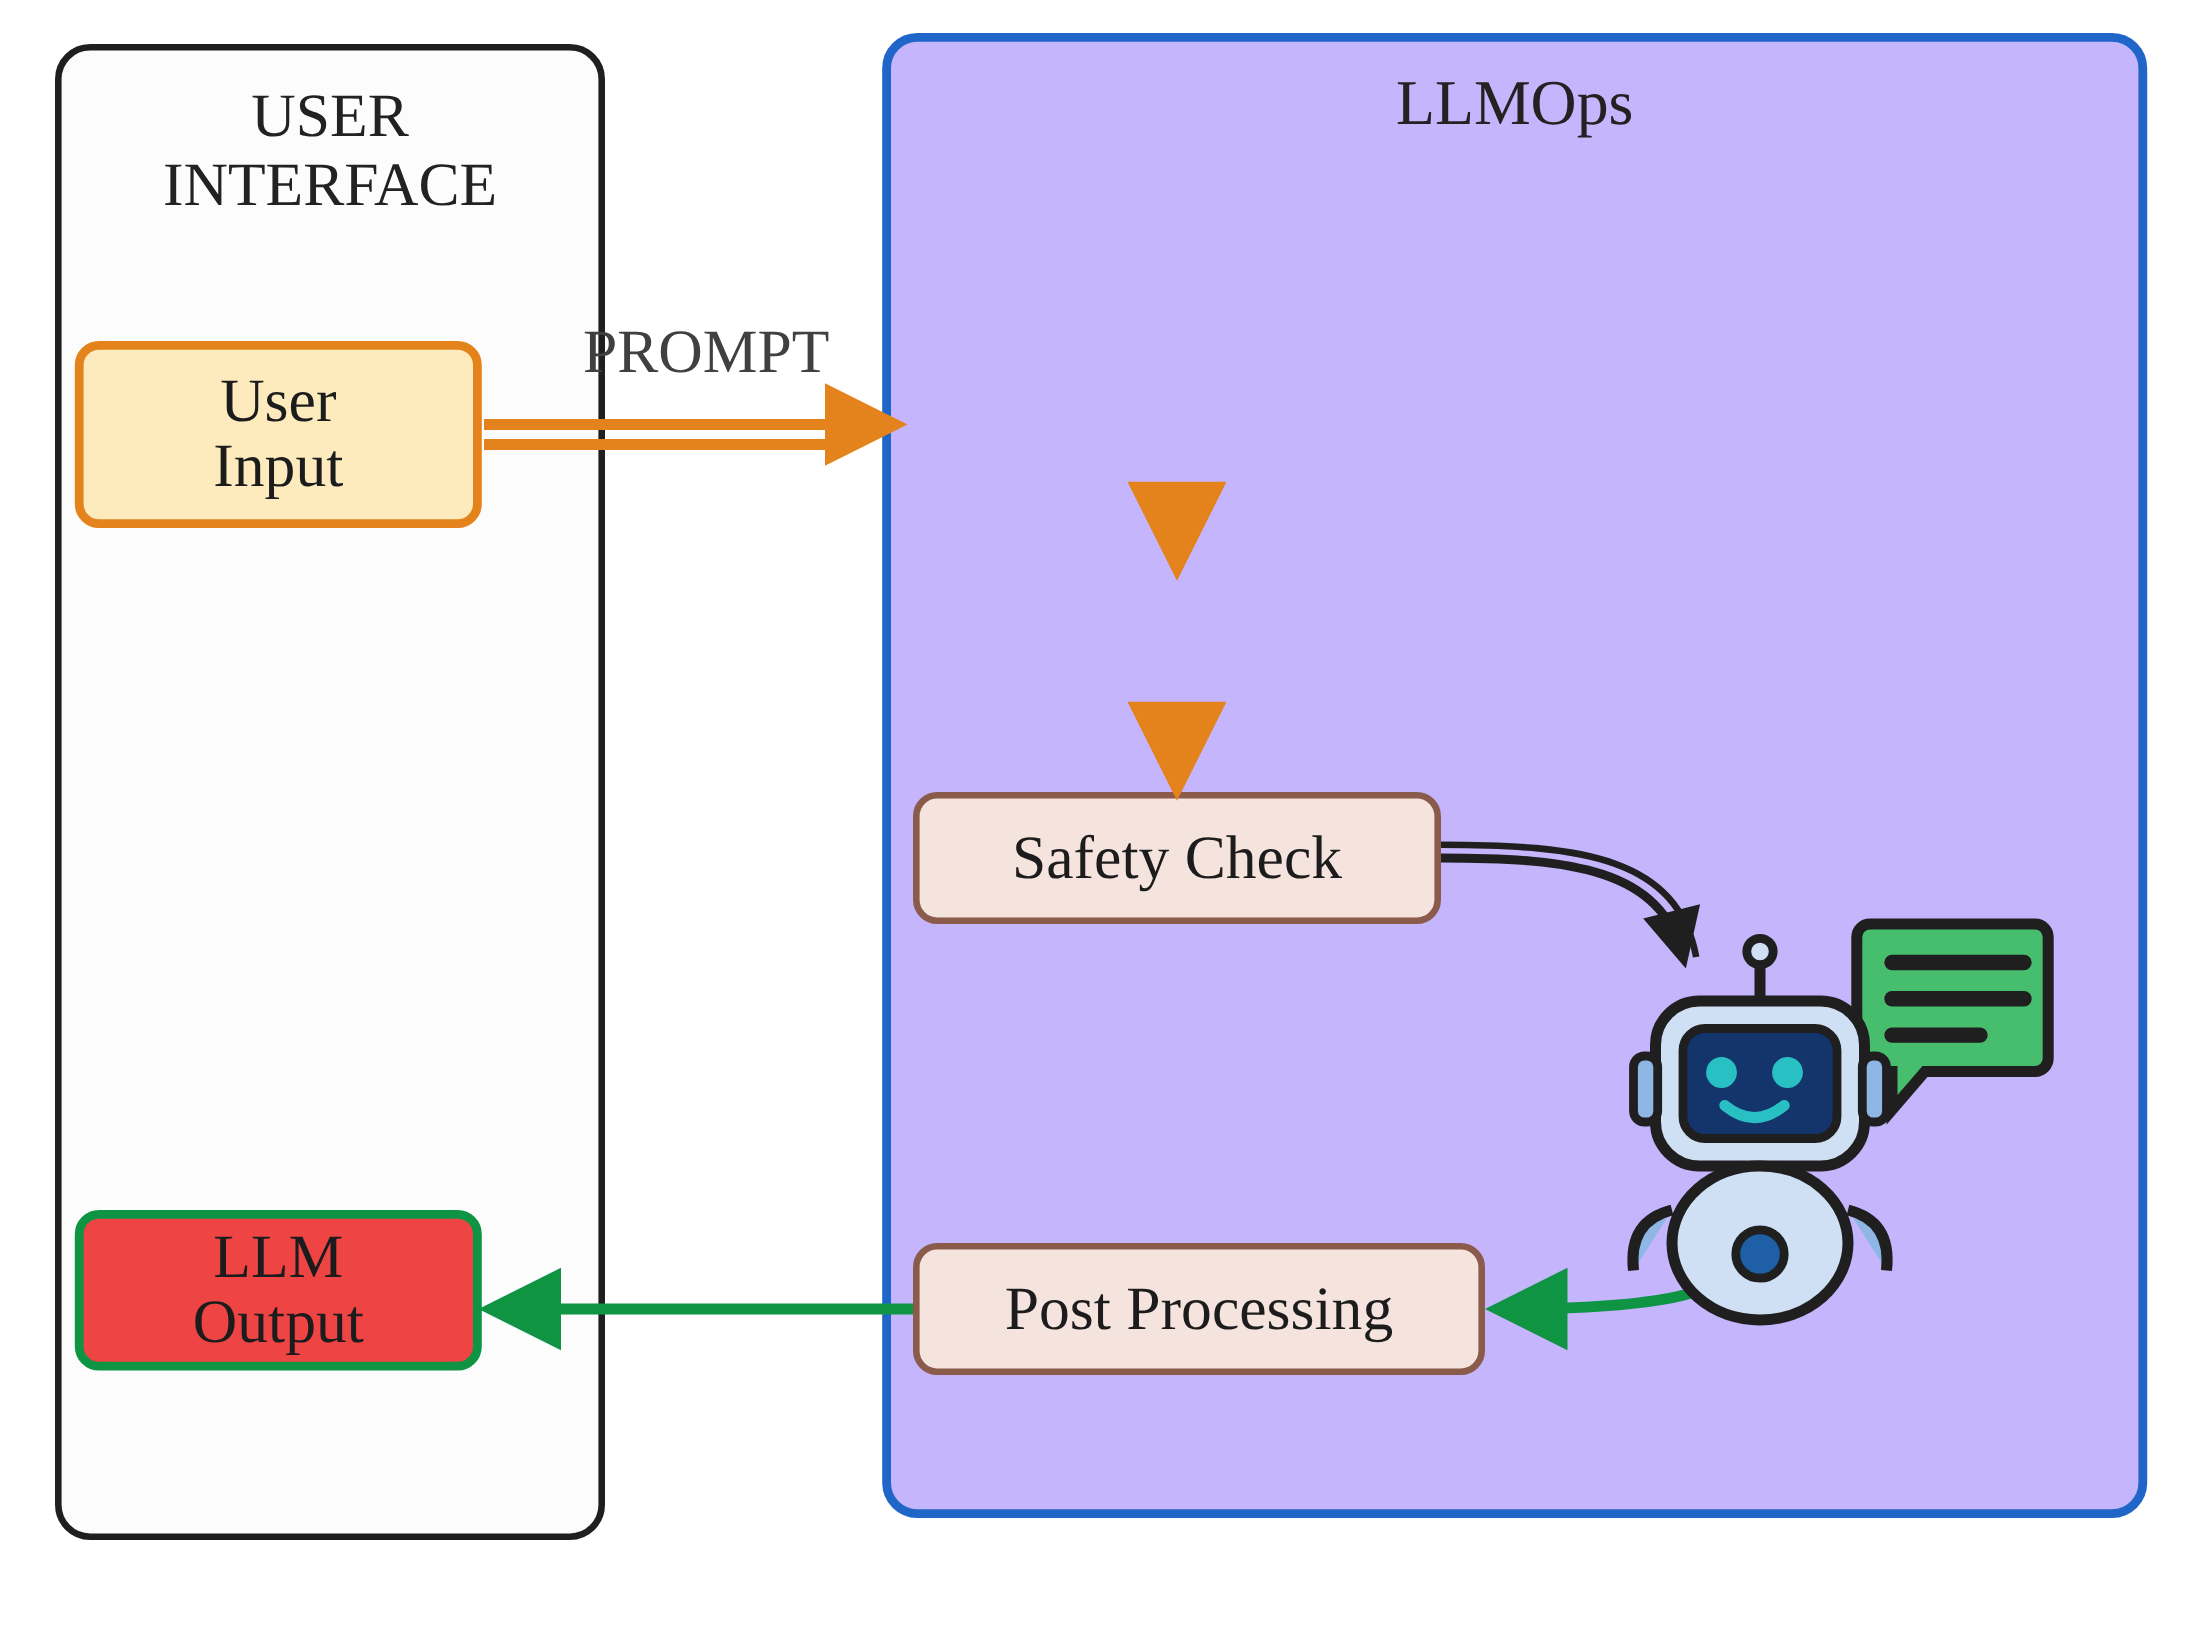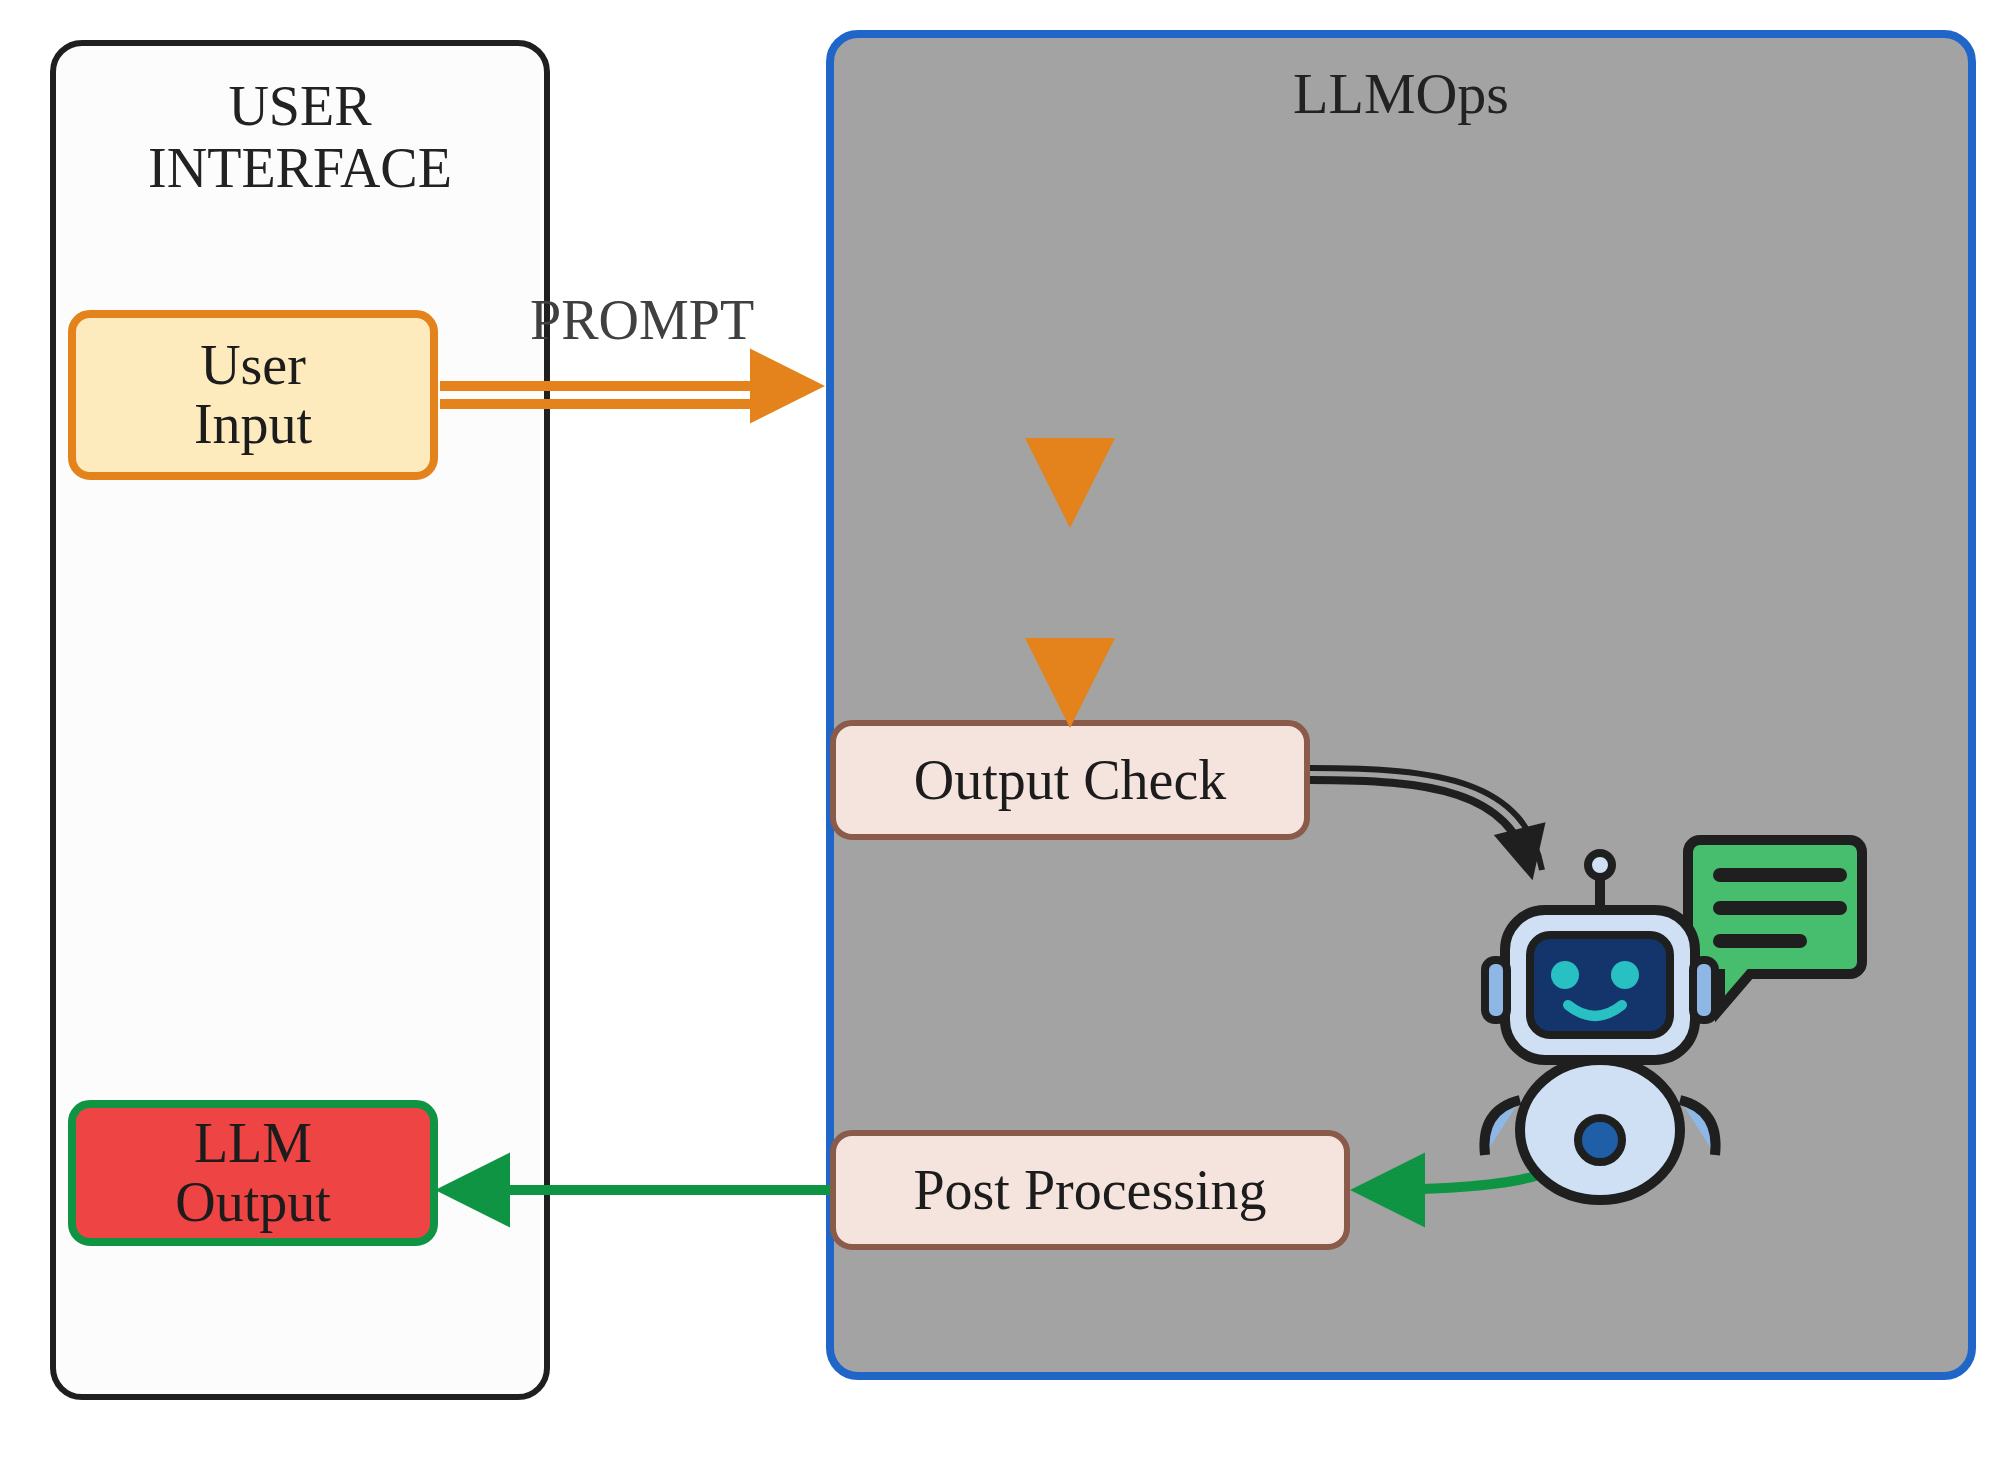--- a/index.html
+++ b/index.html
@@ -1,19 +1,19 @@
 <!DOCTYPE html>
 <html><head>
 <meta charset="utf-8">
 <style>
   html,body{margin:0;padding:0;background:#fff;font-family:"Comic Sans MS","Segoe Script","Bradley Hand",cursive}
   .stage{position:relative;width:1999px;height:1481px}
   .panel{position:absolute;border-radius:32px;box-sizing:border-box}
   .panel-ui{left:50px;top:40px;width:500px;height:1360px;background:#fcfcfc;border:6px solid #1f1f1f}
-  .panel-ops{left:826px;top:30px;width:1150px;height:1350px;background:#a3a3a3;border:8px solid #1f66c8}
+  .panel-ops{left:802px;top:30px;width:1150px;height:1350px;background:#c4b5fd;border:8px solid #1f66c8}
   .title{position:absolute;width:100%;text-align:center;color:#222;font-size:56px;line-height:1.1;font-weight:500}
   .title-ui{top:30px}
   .title-ops{top:24px;font-size:58px}
   .node{position:absolute;border-radius:22px;box-sizing:border-box;display:flex;align-items:center;justify-content:center;text-align:center;font-size:56px;color:#1c1c1c;padding:4px 20px;line-height:1.05}
   .node-input{left:68px;top:310px;width:370px;height:170px;background:#fdebbe;border:8px solid #e4831b}
   .node-output{left:68px;top:1100px;width:370px;height:146px;background:#ef4444;border:8px solid #0f9444}
   .step{background:#f5e4de;border:6px solid #8a5a4a}
   .step-pre{left:830px;top:320px;width:480px;height:120px}
   .step-ground{left:870px;top:520px;width:400px;height:120px}
   .step-safety{left:830px;top:720px;width:480px;height:120px}
@@ -37,21 +37,21 @@
 
   <div class="node node-input">
     <span>User<br>Input</span>
   </div>
 
   <div class="node node-output">
     <span>LLM<br>Output</span>
   </div>
 
   <div class="node step step-safety">
-    <span>Output Check</span>
+    <span>Safety Check</span>
   </div>
   <div class="node step step-post">
     <span>Post Processing</span>
   </div>
 
   <div class="edge-label">PROMPT</div>
 
   <svg class="arrow" style="left:440px;top:350px" width="400" height="90">
     <defs>
       <marker id="ah-orange" viewBox="0 0 12 12" refX="9" refY="6" markerWidth="9" markerHeight="9" orient="auto">

